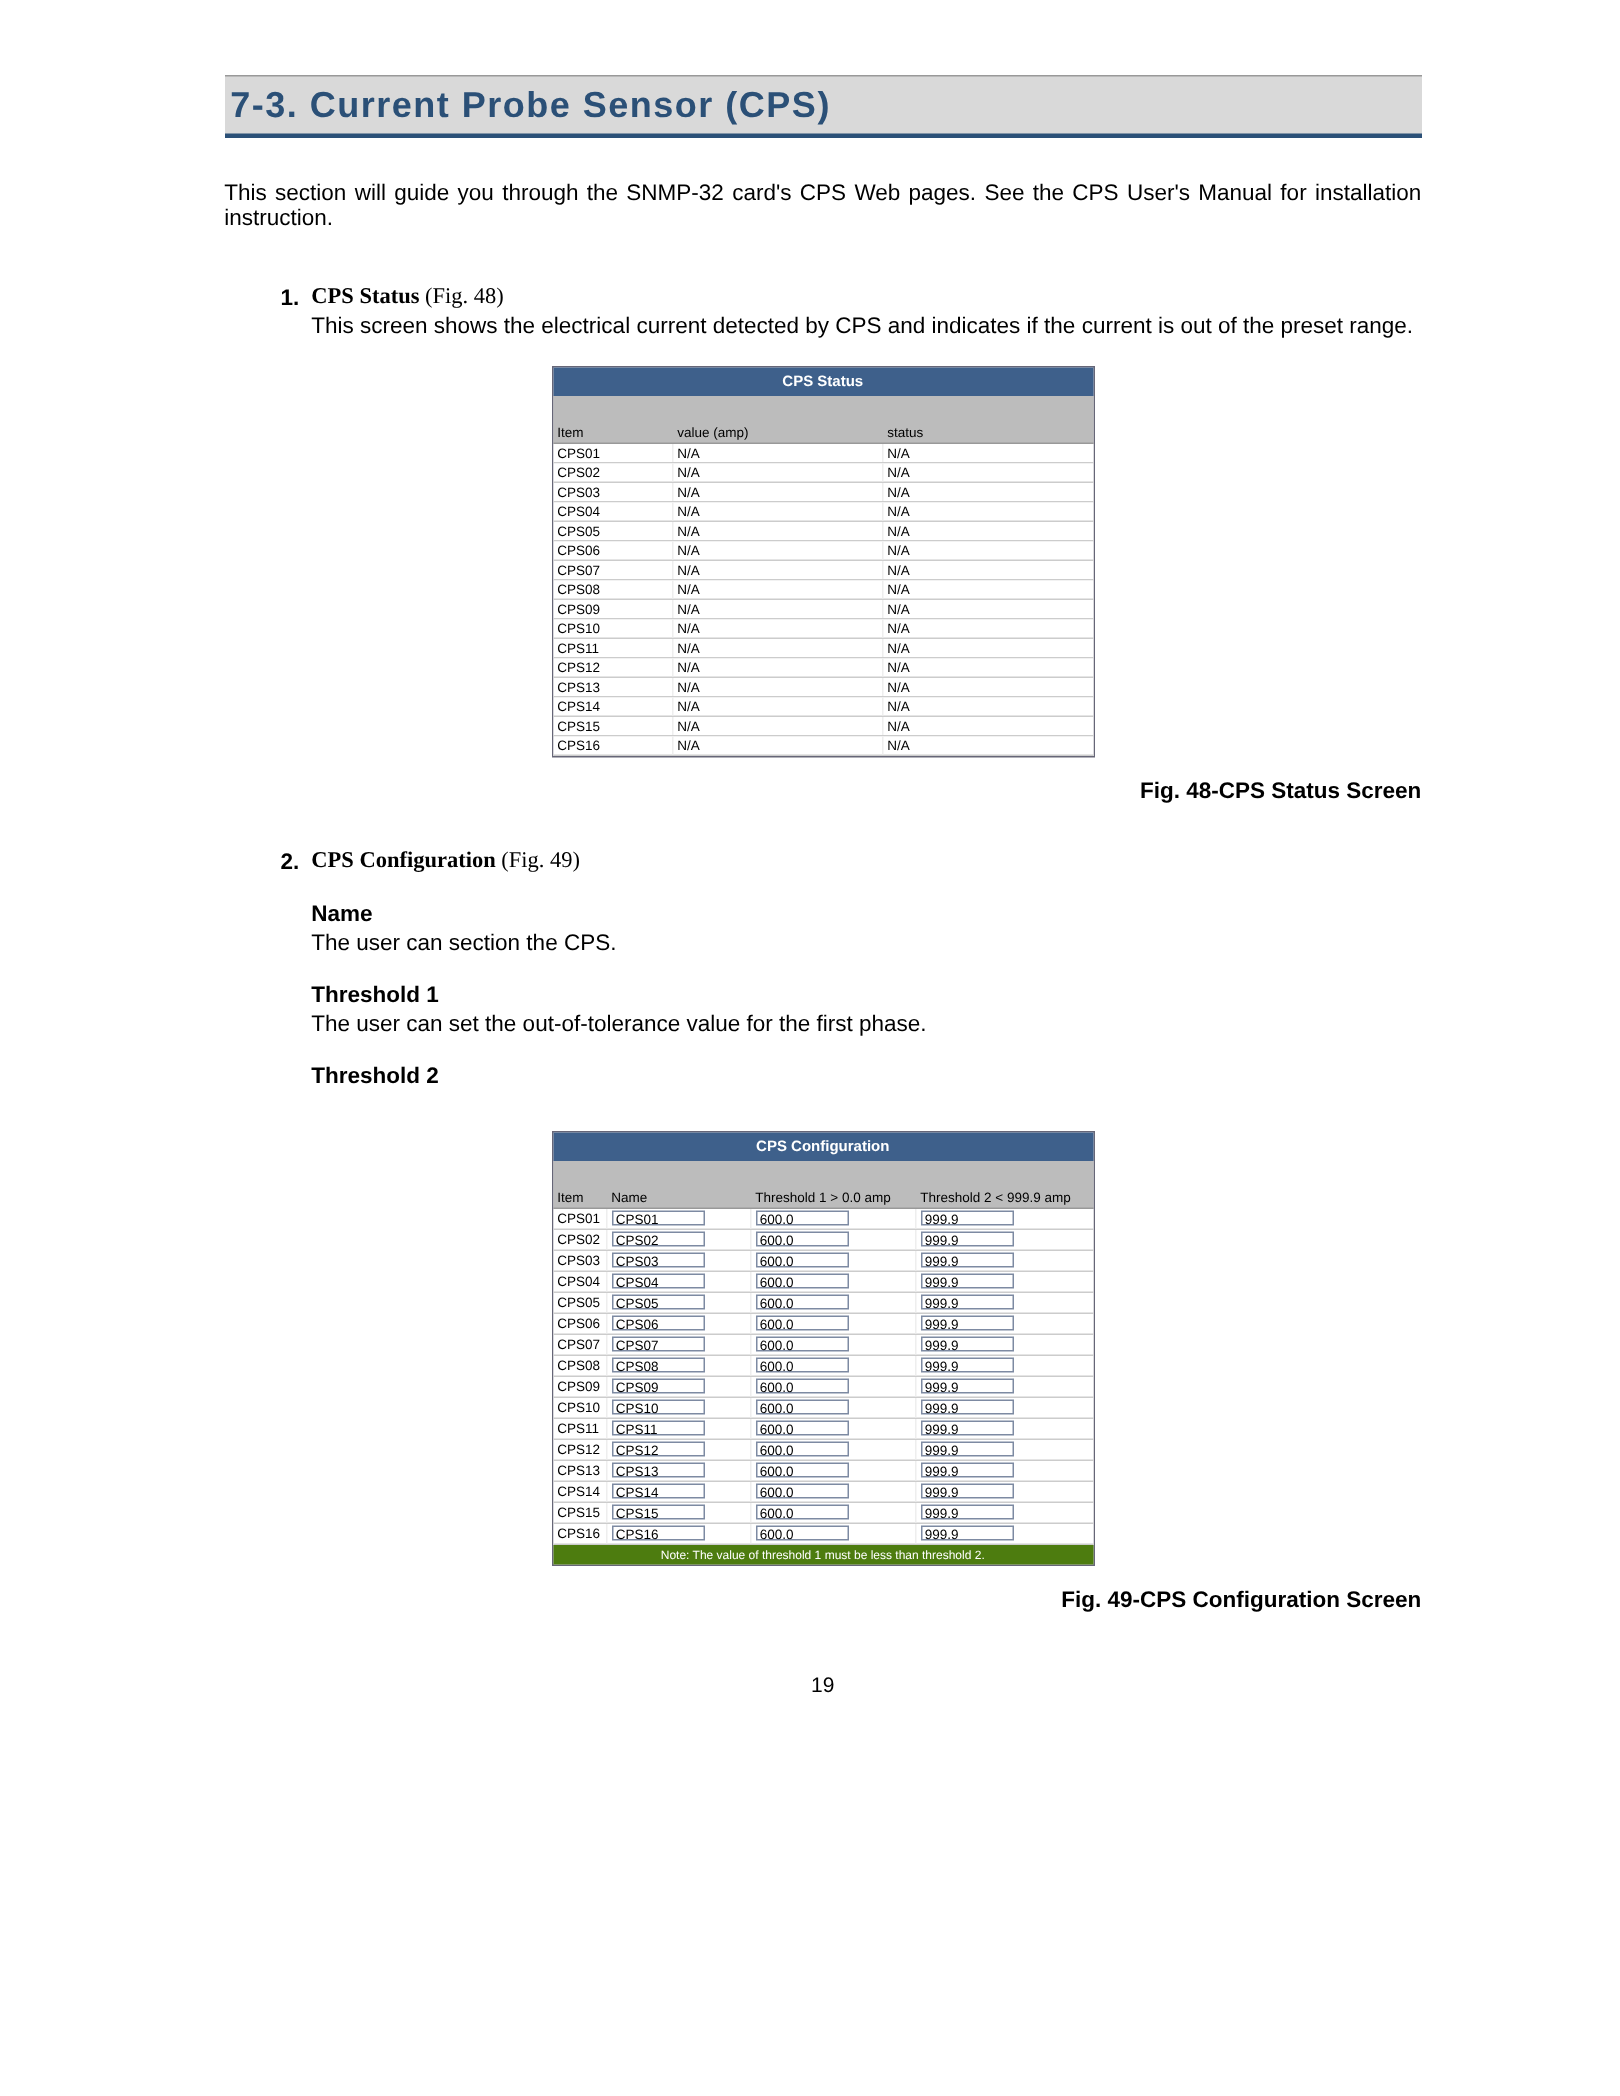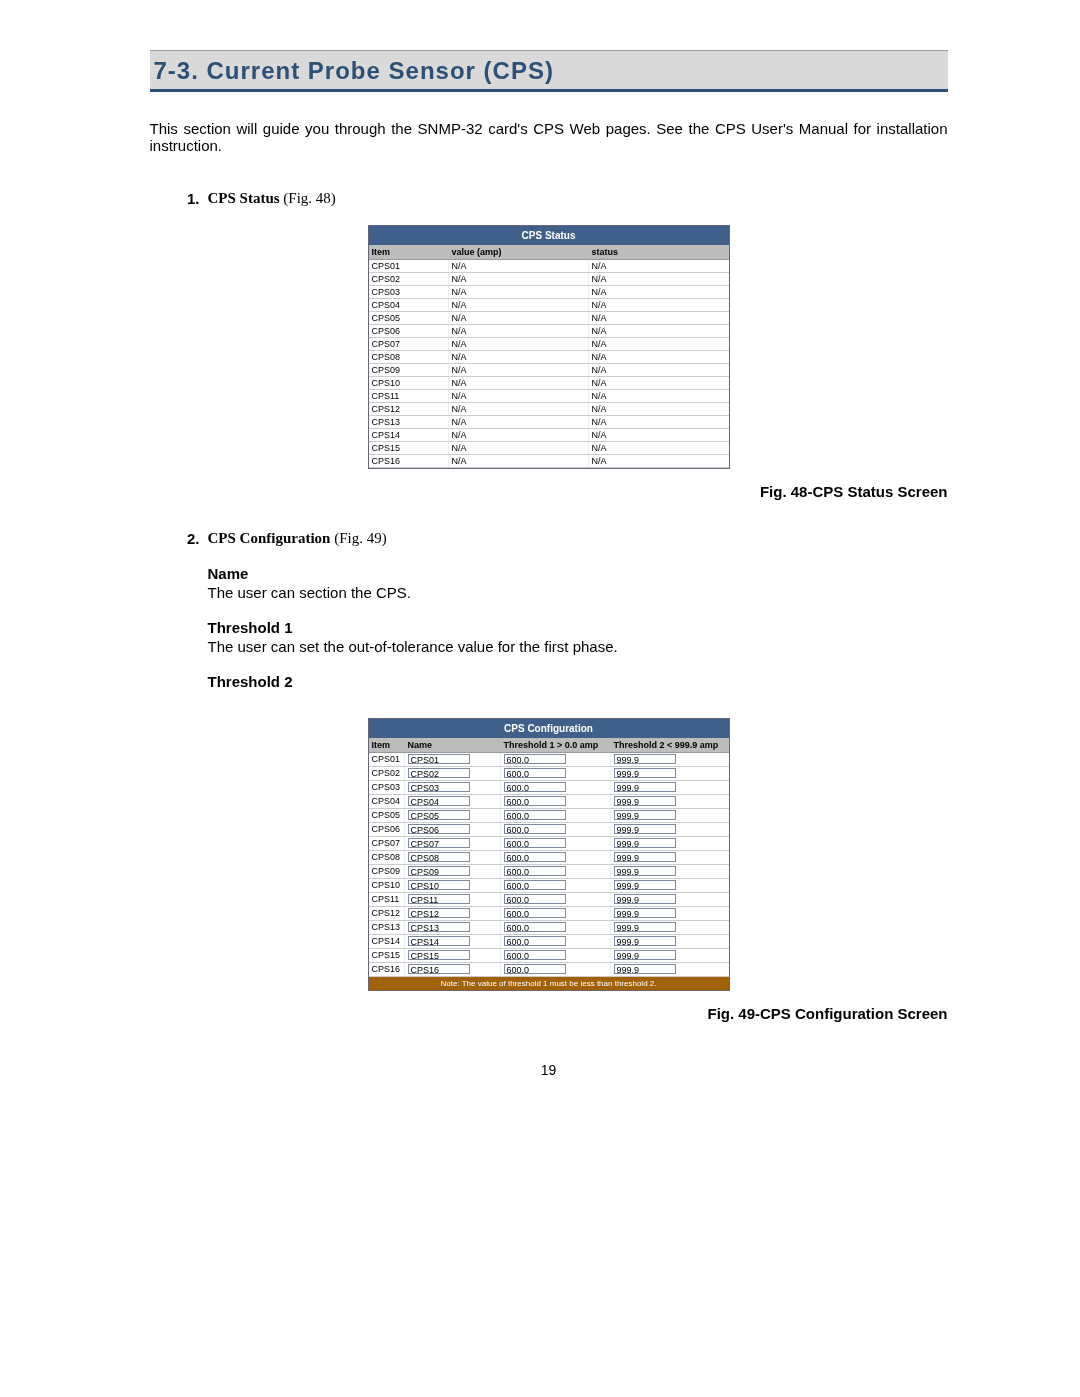--- a/index.html
+++ b/index.html
@@ -65,22 +65,23 @@
     padding: 4px 0;
     font-size: 10px;
   }
   .screen-header-row {
     display: flex;
     background: #bcbcbc;
     border-bottom: 1px solid #999;
   }
   .screen-header-row > div {
     padding: 2px 3px;
-    font-weight: bold;
+    font-weight: normal;
     box-sizing: border-box;
+    margin-top: 17px;
   }
   .data-row {
     display: flex;
     border-bottom: 1px solid #ccc;
     background: #fff;
   }
   .data-row > div {
     padding: 1px 3px;
     box-sizing: border-box;
     border-right: 1px solid #eee;
@@ -98,21 +99,21 @@
     border: 1px solid #7d8aa2;
     background: #fff;
     width: 62px;
     height: 10px;
     line-height: 10px;
     font-size: 9px;
     padding: 0 2px;
     box-sizing: border-box;
   }
   .cfg-note {
-    background: #a16207;
+    background: #4d7c0f;
     color: #fff;
     text-align: center;
     font-size: 8px;
     padding: 2px 0;
   }
   .cfg-buttons {
     text-align: center;
     padding: 4px 0 6px 0;
     background: #fff;
   }
@@ -142,20 +143,21 @@
 
   <p class="intro">This section will guide you through the SNMP-32 card's CPS Web pages.  See the CPS User's Manual for installation instruction.</p>
 
   <div class="item-block">
     <div style="display:flex;">
       <div style="width:58px;font-weight:bold;font-size:15px;text-align:right;padding-right:8px;box-sizing:border-box;">1.</div>
       <div class="item-title">
         <b>CPS Status</b><span> (Fig. 48)</span>
       </div>
     </div>
+    <div class="item-desc">This screen shows the electrical current detected by CPS and indicates if the current is out of the preset range.</div>
   </div>
 
   <div class="screen">
     <div class="screen-title">CPS Status</div>
     <div class="screen-header-row">
       <div class="status-col1">Item</div>
       <div class="status-col2">value (amp)</div>
       <div class="status-col3">status</div>
     </div>
     <div id="status-rows">

